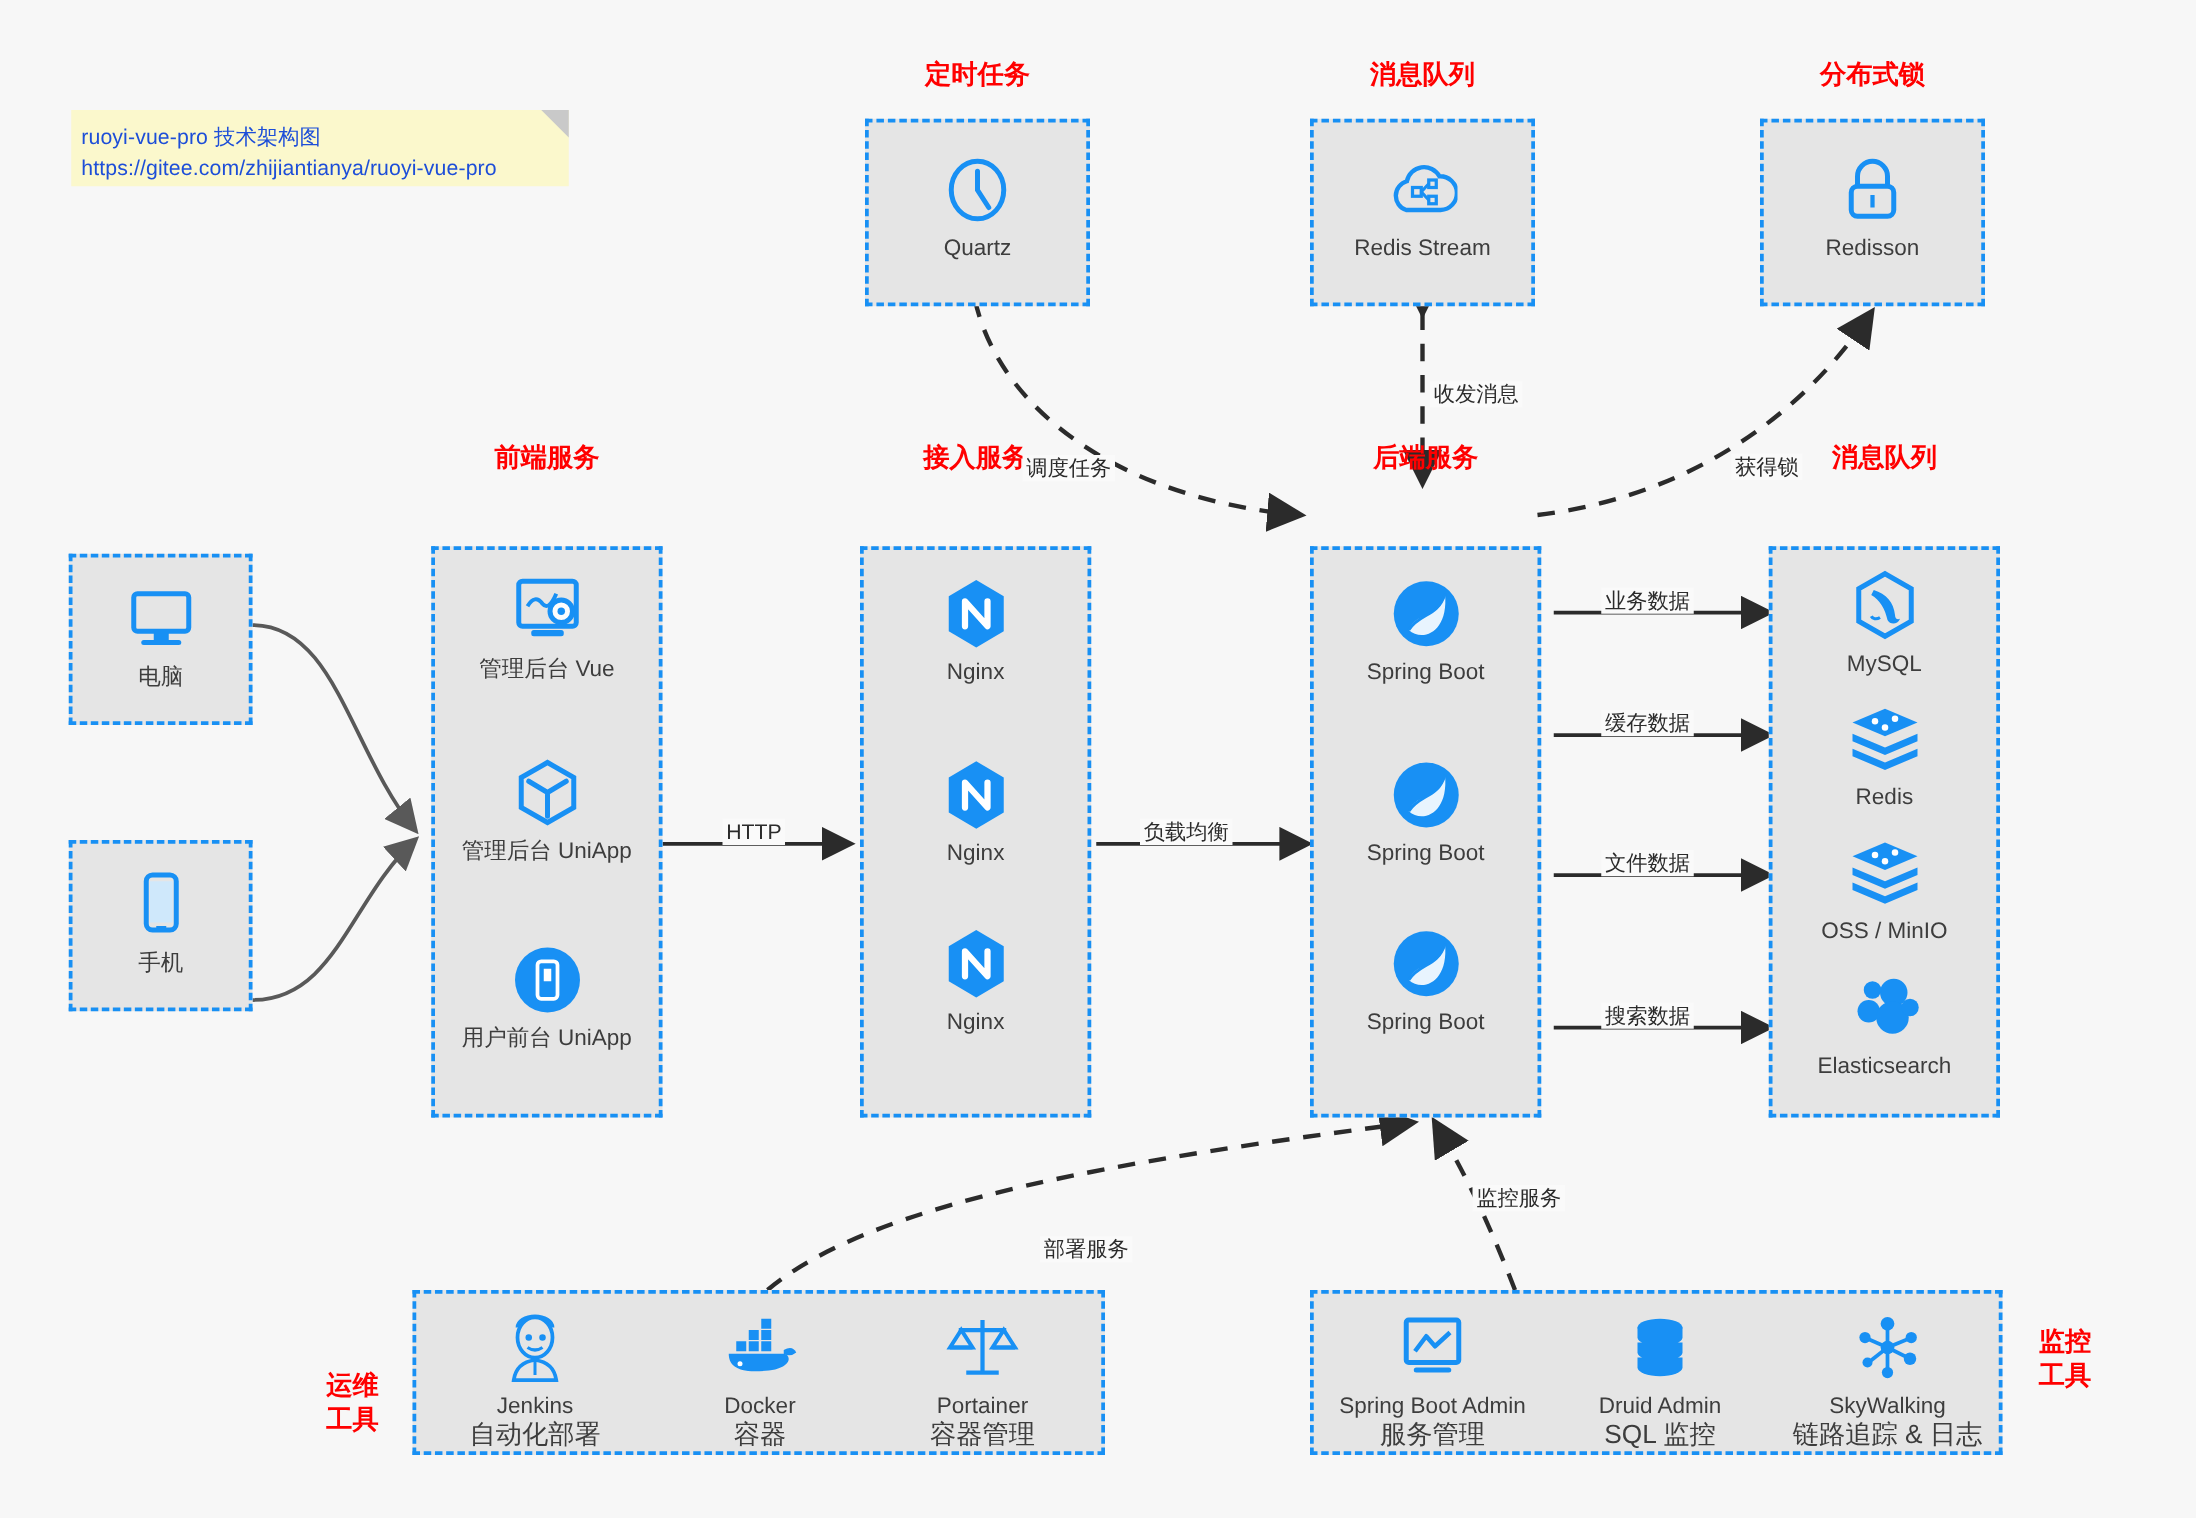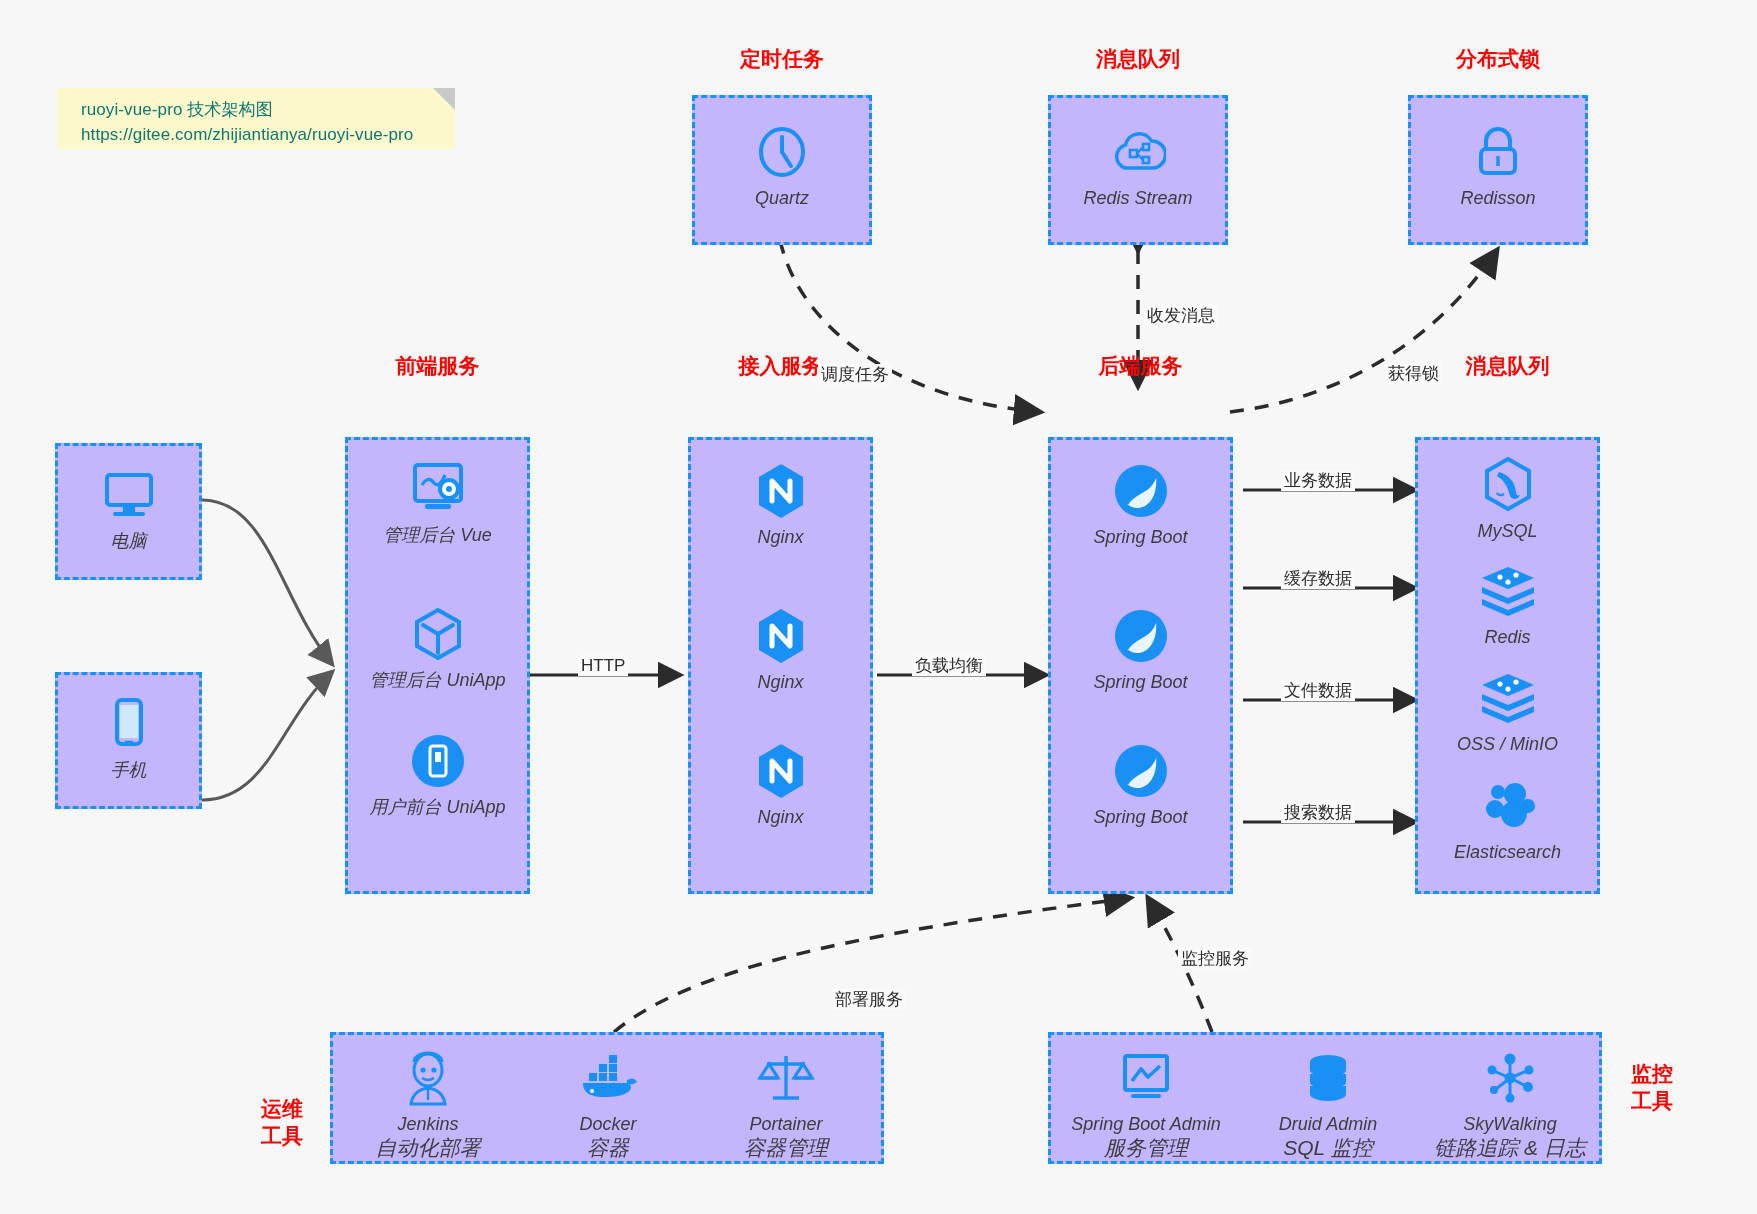--- a/index.html
+++ b/index.html
@@ -11,36 +11,35 @@
     overflow:hidden;
     color:#3d3d3d;
   }
   #canvas{position:absolute;inset:0;}
   svg.wires{position:absolute;left:0;top:0;width:1757px;height:1214px;pointer-events:none;}
 
   
   .note{
     position:absolute;left:57px;top:88px;width:398px;height:61px;
     background:#fbf8cc;
-    font-size:17px;line-height:25px;color:#0f766e;
-    padding:9px 12px 0 24px;box-sizing:border-box;
+    font-size:17px;line-height:25px;color:#1d4ed8;
+    padding:9px 12px 0 8px;box-sizing:border-box;
     letter-spacing:.1px;
   }
   .note .fold{
     position:absolute;right:0;top:0;width:0;height:0;
     border-left:22px solid transparent;border-top:22px solid #c9c9c9;
   }
 
   
   .box{
     position:absolute;
     border:3px dashed #1890f4;
-    background:#c4b5fd;
+    background:#e5e5e5;
     box-sizing:border-box;
-    font-style:italic;
   }
   .grp-title{
     position:absolute;
     color:#ff0000;font-weight:bold;font-size:21px;
     text-align:center;white-space:nowrap;
   }
   .grp-title.side{line-height:27px;}
 
   
   .node{
@@ -194,21 +193,21 @@
     <div class="node" style="top:165px;">
       <div class="ico">
         <svg width="58" height="58" viewBox="0 0 58 58">
           <path d="M29,5 L50,17 L50,41 L29,53 L8,41 L8,17 Z" fill="none" stroke="#1890f4" stroke-width="4"></path>
           <path d="M29,29 L29,48 M29,29 L14,20 M29,29 L44,20" fill="none" stroke="#1890f4" stroke-width="4" stroke-linecap="round"></path>
         </svg>
       </div>
       <div class="cap">管理后台 UniApp</div>
     </div>
 
-    <div class="node" style="top:292px;">
+    <div class="node" style="top:315px;">
       <div class="ico">
         <svg width="58" height="58" viewBox="0 0 58 58">
           <circle cx="29" cy="29" r="26" fill="#1890f4"></circle>
           <rect x="21" y="14" width="16" height="30" rx="3" fill="none" stroke="#ffffff" stroke-width="3"></rect>
           <rect x="26" y="20" width="6" height="10" fill="#ffffff"></rect>
         </svg>
       </div>
       <div class="cap">用户前台 UniApp</div>
     </div>
   </div>

